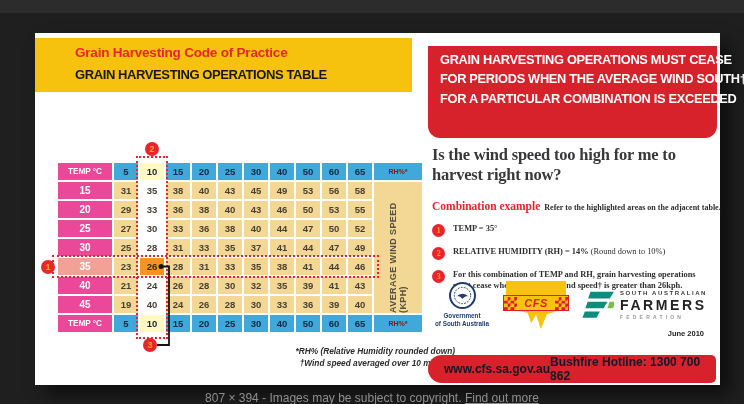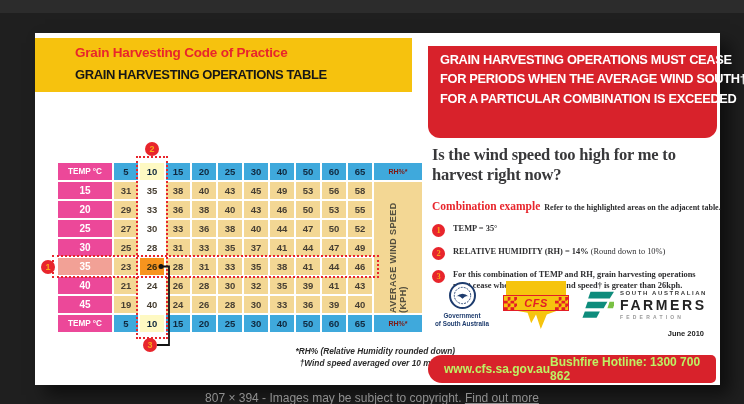--- a/index.html
+++ b/index.html
@@ -79,21 +79,21 @@
   .saff { display:flex; align-items:center; gap:6px; }
   .saff-text .t1 { font-size:6px; font-weight:bold; letter-spacing:1.6px; color:#3A3A3A; }
   .saff-text .t2 { font-size:14px; font-weight:bold; letter-spacing:2.6px; color:#232323; margin-top:1px; }
   .saff-text .t3 { font-size:5px; font-weight:bold; letter-spacing:3.2px; color:#9A9A9A; margin-top:1px; }
 
   .date { position:absolute; right:16px; top:296px; font-size:7.5px; font-weight:bold; color:#222; }
 
   .footer-bar { position:absolute; left:393px; top:322px; width:288px; height:28px; background:#D8222B;
                 border-radius:14px 5px 5px 14px; display:flex; align-items:center; justify-content:space-between;
                 padding:0 14px 0 16px; }
-  .footer-bar .url, .footer-bar .hot { color:#bef264; font-weight:bold; font-size:12px; }
+  .footer-bar .url, .footer-bar .hot { color:#0f172a; font-weight:bold; font-size:12px; }
 
   .caption { position:absolute; left:50%; transform:translateX(-50%); top:391px; font-size:12px;
              color:#8F8F8F; white-space:nowrap; }
   .caption a { color:#8F8F8F; text-decoration:underline; }
 </style>
 </head>
 <body>
 
 <div class="top-strip"></div>
 

